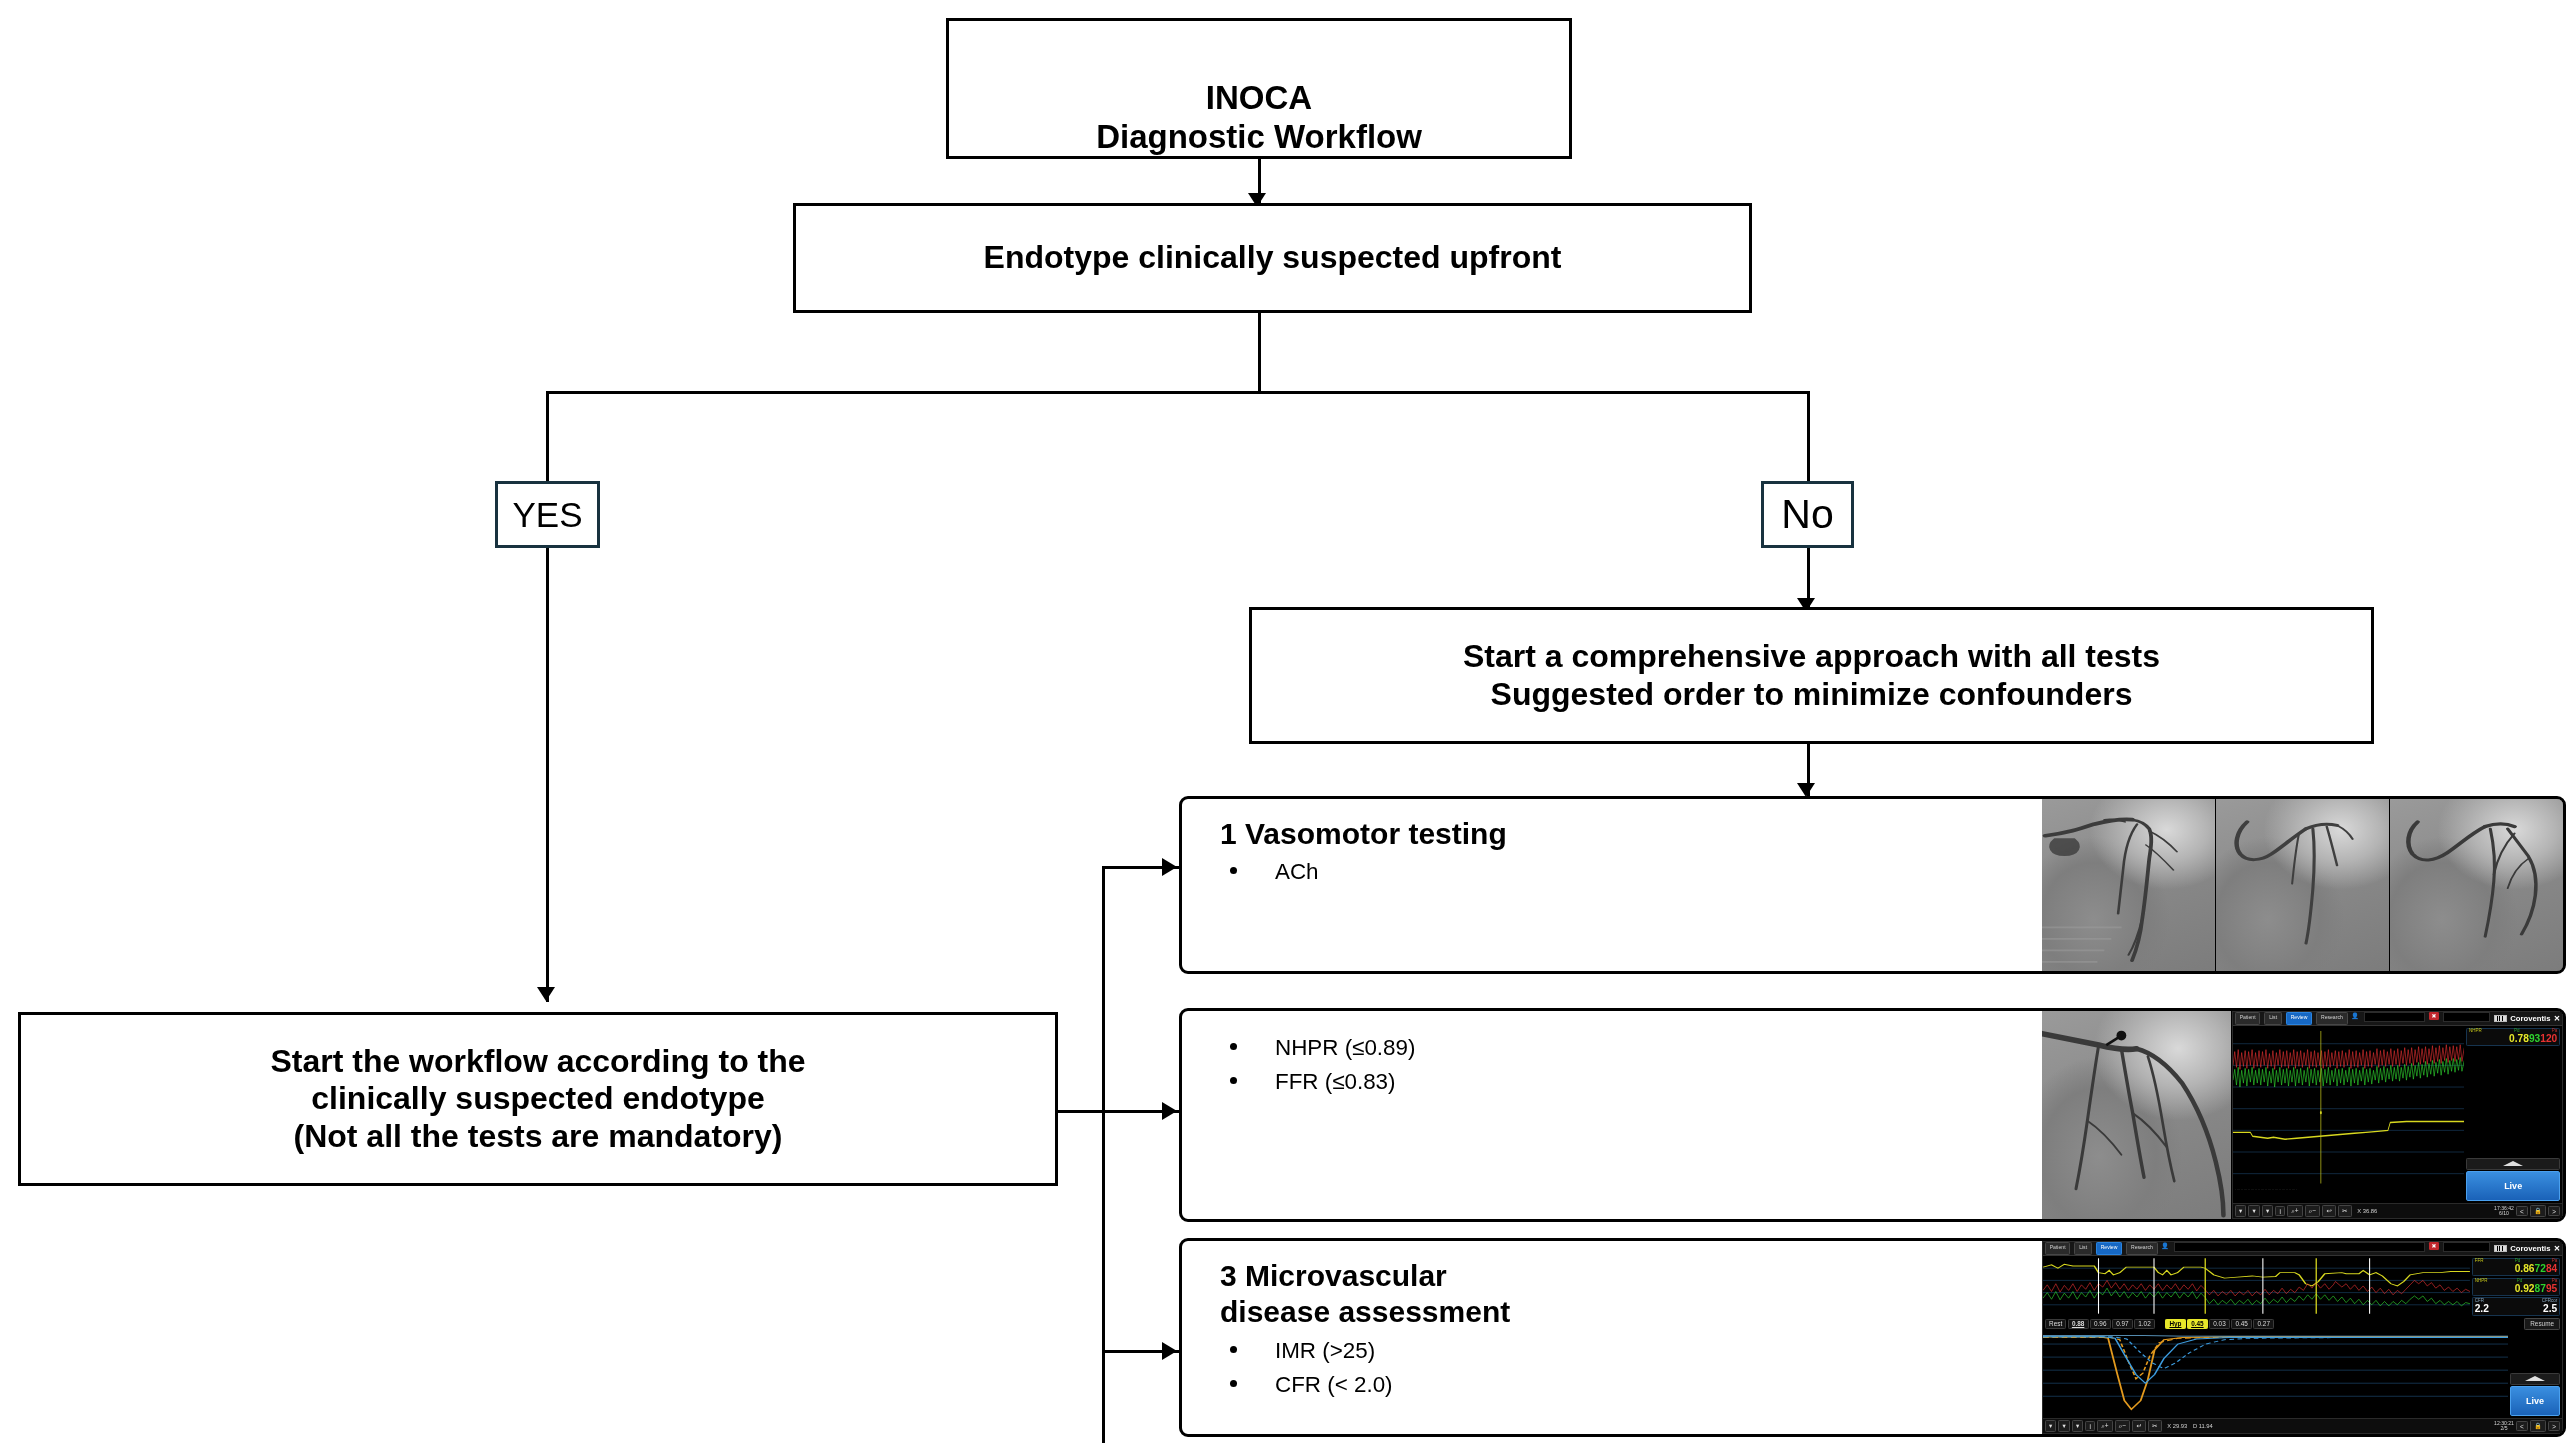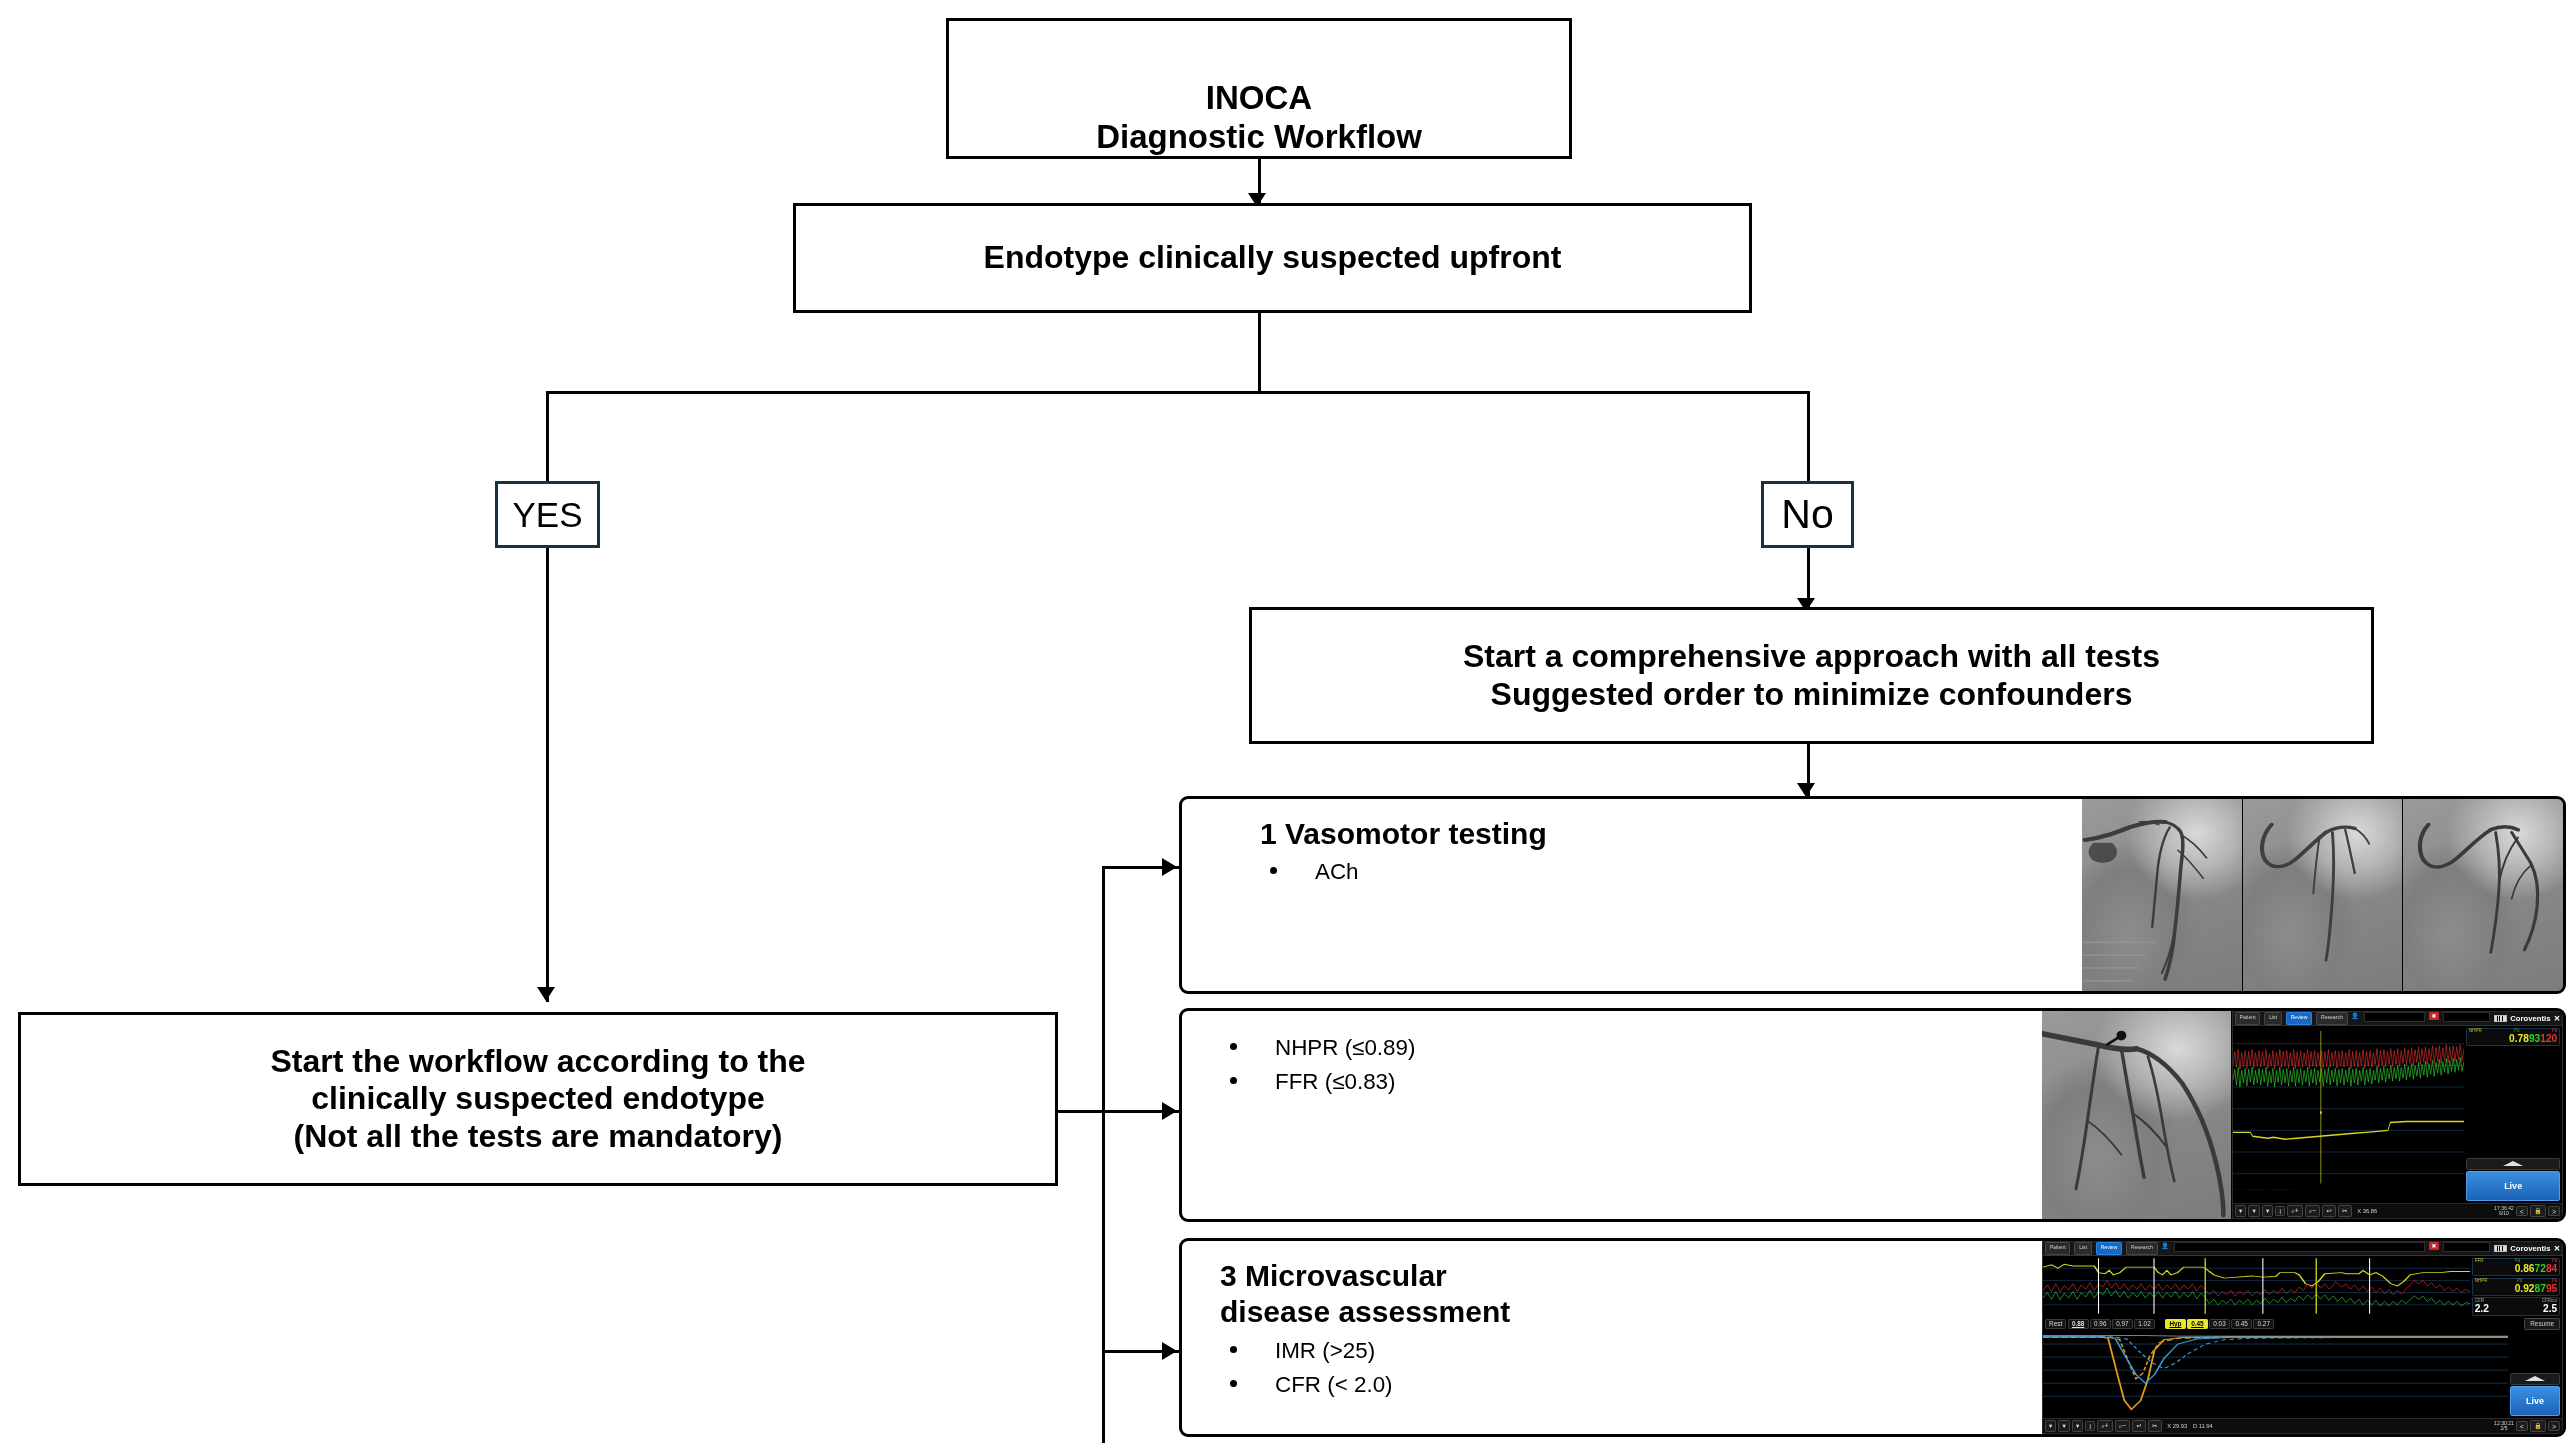--- a/index.html
+++ b/index.html
@@ -291,21 +291,21 @@
   <div class="vline" style="left:1102px;top:866px;height:743px;"></div>
   <div class="hline" style="left:1102px;top:866px;width:77px;"></div>
 
   <div class="arrowright" style="left:1162px;top:858px;"></div>
   <div class="arrowright" style="left:1162px;top:1102px;"></div>
   <div class="arrowright" style="left:1162px;top:1342px;"></div>
 
   <div class="hline" style="left:1102px;top:1350px;width:77px;"></div>
   <div class="vline" style="left:1102px;top:866px;height:486px;"></div>
 
-  <div class="stepbox" style="left:1179px;top:796px;width:1387px;height:198px;padding-left:40px;">
+  <div class="stepbox" style="left:1179px;top:796px;width:1387px;height:178px;">
     <div class="steptext" style="width:860px;">
       <div class="stephead">1 Vasomotor testing</div>
       <ul class="bullets">
         <li>ACh</li>
       </ul>
     </div>
     <div class="media">
 
       <div class="angio">
         <svg viewBox="0 0 100 150" preserveAspectRatio="none">

